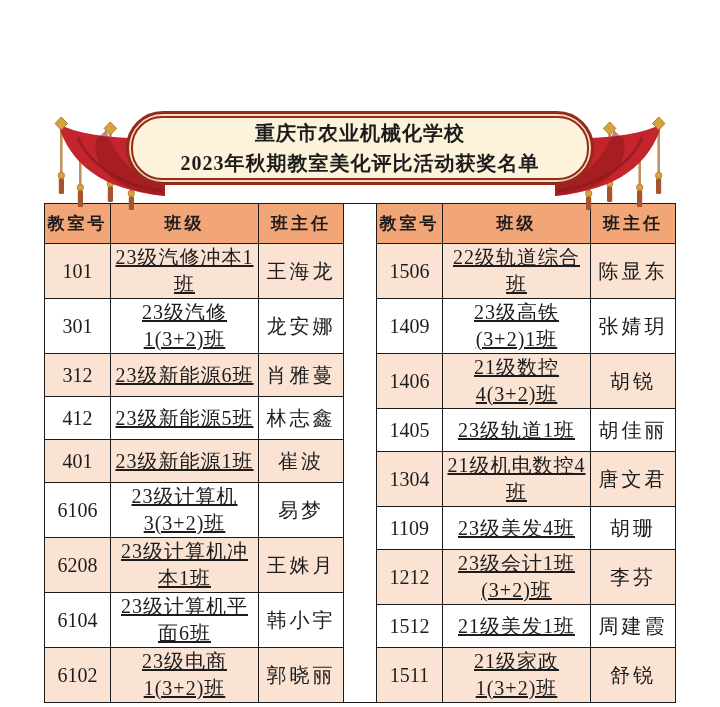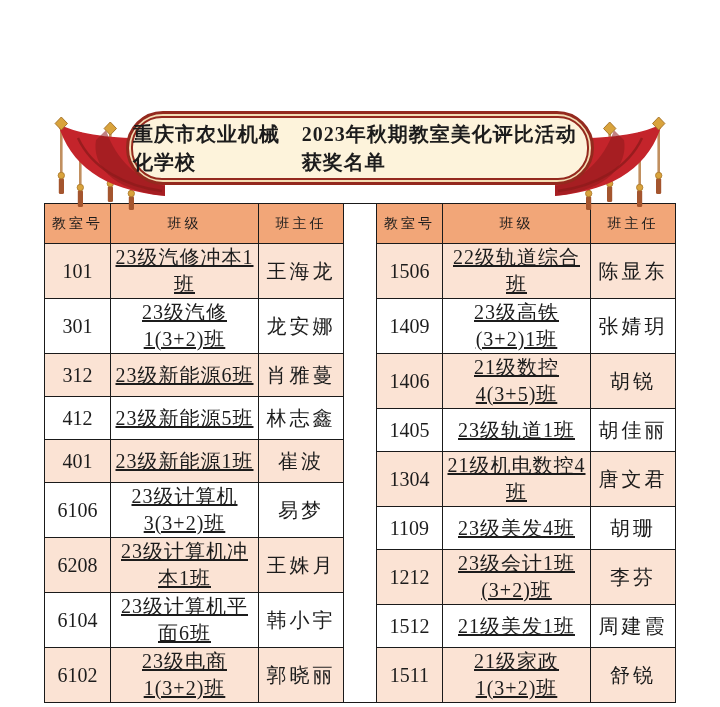--- a/index.html
+++ b/index.html
@@ -17,40 +17,40 @@
   
   .banner-outer{
     position:absolute;top:111px;left:50%;transform:translateX(-50%);
     width:468px;height:74px;z-index:2;
     border:3px solid var(--banner-border);border-radius:37px;
     background:var(--banner-gold-gap);padding:2px;
   }
   .banner-inner{
     width:100%;height:100%;border:2px solid var(--banner-border);
     border-radius:31px;background:var(--banner-bg);
-    display:flex;flex-direction:row;align-items:center;justify-content:center;
+    display:flex;flex-direction:column;align-items:center;justify-content:center;
     gap:2px;
   }
   .banner-line{font-size:20px;font-weight:bold;line-height:1.4;letter-spacing:1px;}
   .decor{position:absolute;top:112px;z-index:1;}
   .decor-left{left:50px;}
   .decor-right{right:50px;transform:scaleX(-1);}
   
   .tables{
     position:absolute;top:203px;left:44px;width:632px;
     display:flex;align-items:stretch;
   }
   table{border-collapse:collapse;width:299px;table-layout:fixed;}
   .col-room{width:66px;} .col-class{width:148px;} .col-teacher{width:85px;}
   th,td{
     border:1px solid var(--table-border);text-align:center;vertical-align:middle;
     overflow:hidden;padding:0 1px;
   }
   thead th{
-    background:var(--header-bg);font-weight:normal;font-size:14px;height:40px;
+    background:var(--header-bg);font-weight:bold;font-size:17px;height:40px;
     letter-spacing:3px;
   }
   tbody td{font-size:20px;height:43px;background:#fff;}
   tbody tr:nth-child(odd) td{background:var(--stripe-bg);}
   td.cell-class{letter-spacing:1px;text-decoration:underline;}
   td.cell-teacher{letter-spacing:3px;}
   .table-gap{
     width:34px;background:#fff;
     border-top:1px solid var(--table-border);
     border-bottom:1px solid var(--table-border);
@@ -200,21 +200,21 @@
             <td class="cell-class">22级轨道综合班</td>
             <td class="cell-teacher">陈显东</td>
           </tr>
         <tr>
             <td class="cell-room">1409</td>
             <td class="cell-class">23级高铁(3+2)1班</td>
             <td class="cell-teacher">张婧玥</td>
           </tr>
         <tr>
             <td class="cell-room">1406</td>
-            <td class="cell-class">21级数控4(3+5)班</td>
+            <td class="cell-class">21级数控4(3+2)班</td>
             <td class="cell-teacher">胡锐</td>
           </tr>
         <tr>
             <td class="cell-room">1405</td>
             <td class="cell-class">23级轨道1班</td>
             <td class="cell-teacher">胡佳丽</td>
           </tr>
         <tr>
             <td class="cell-room">1304</td>
             <td class="cell-class">21级机电数控4班</td>

